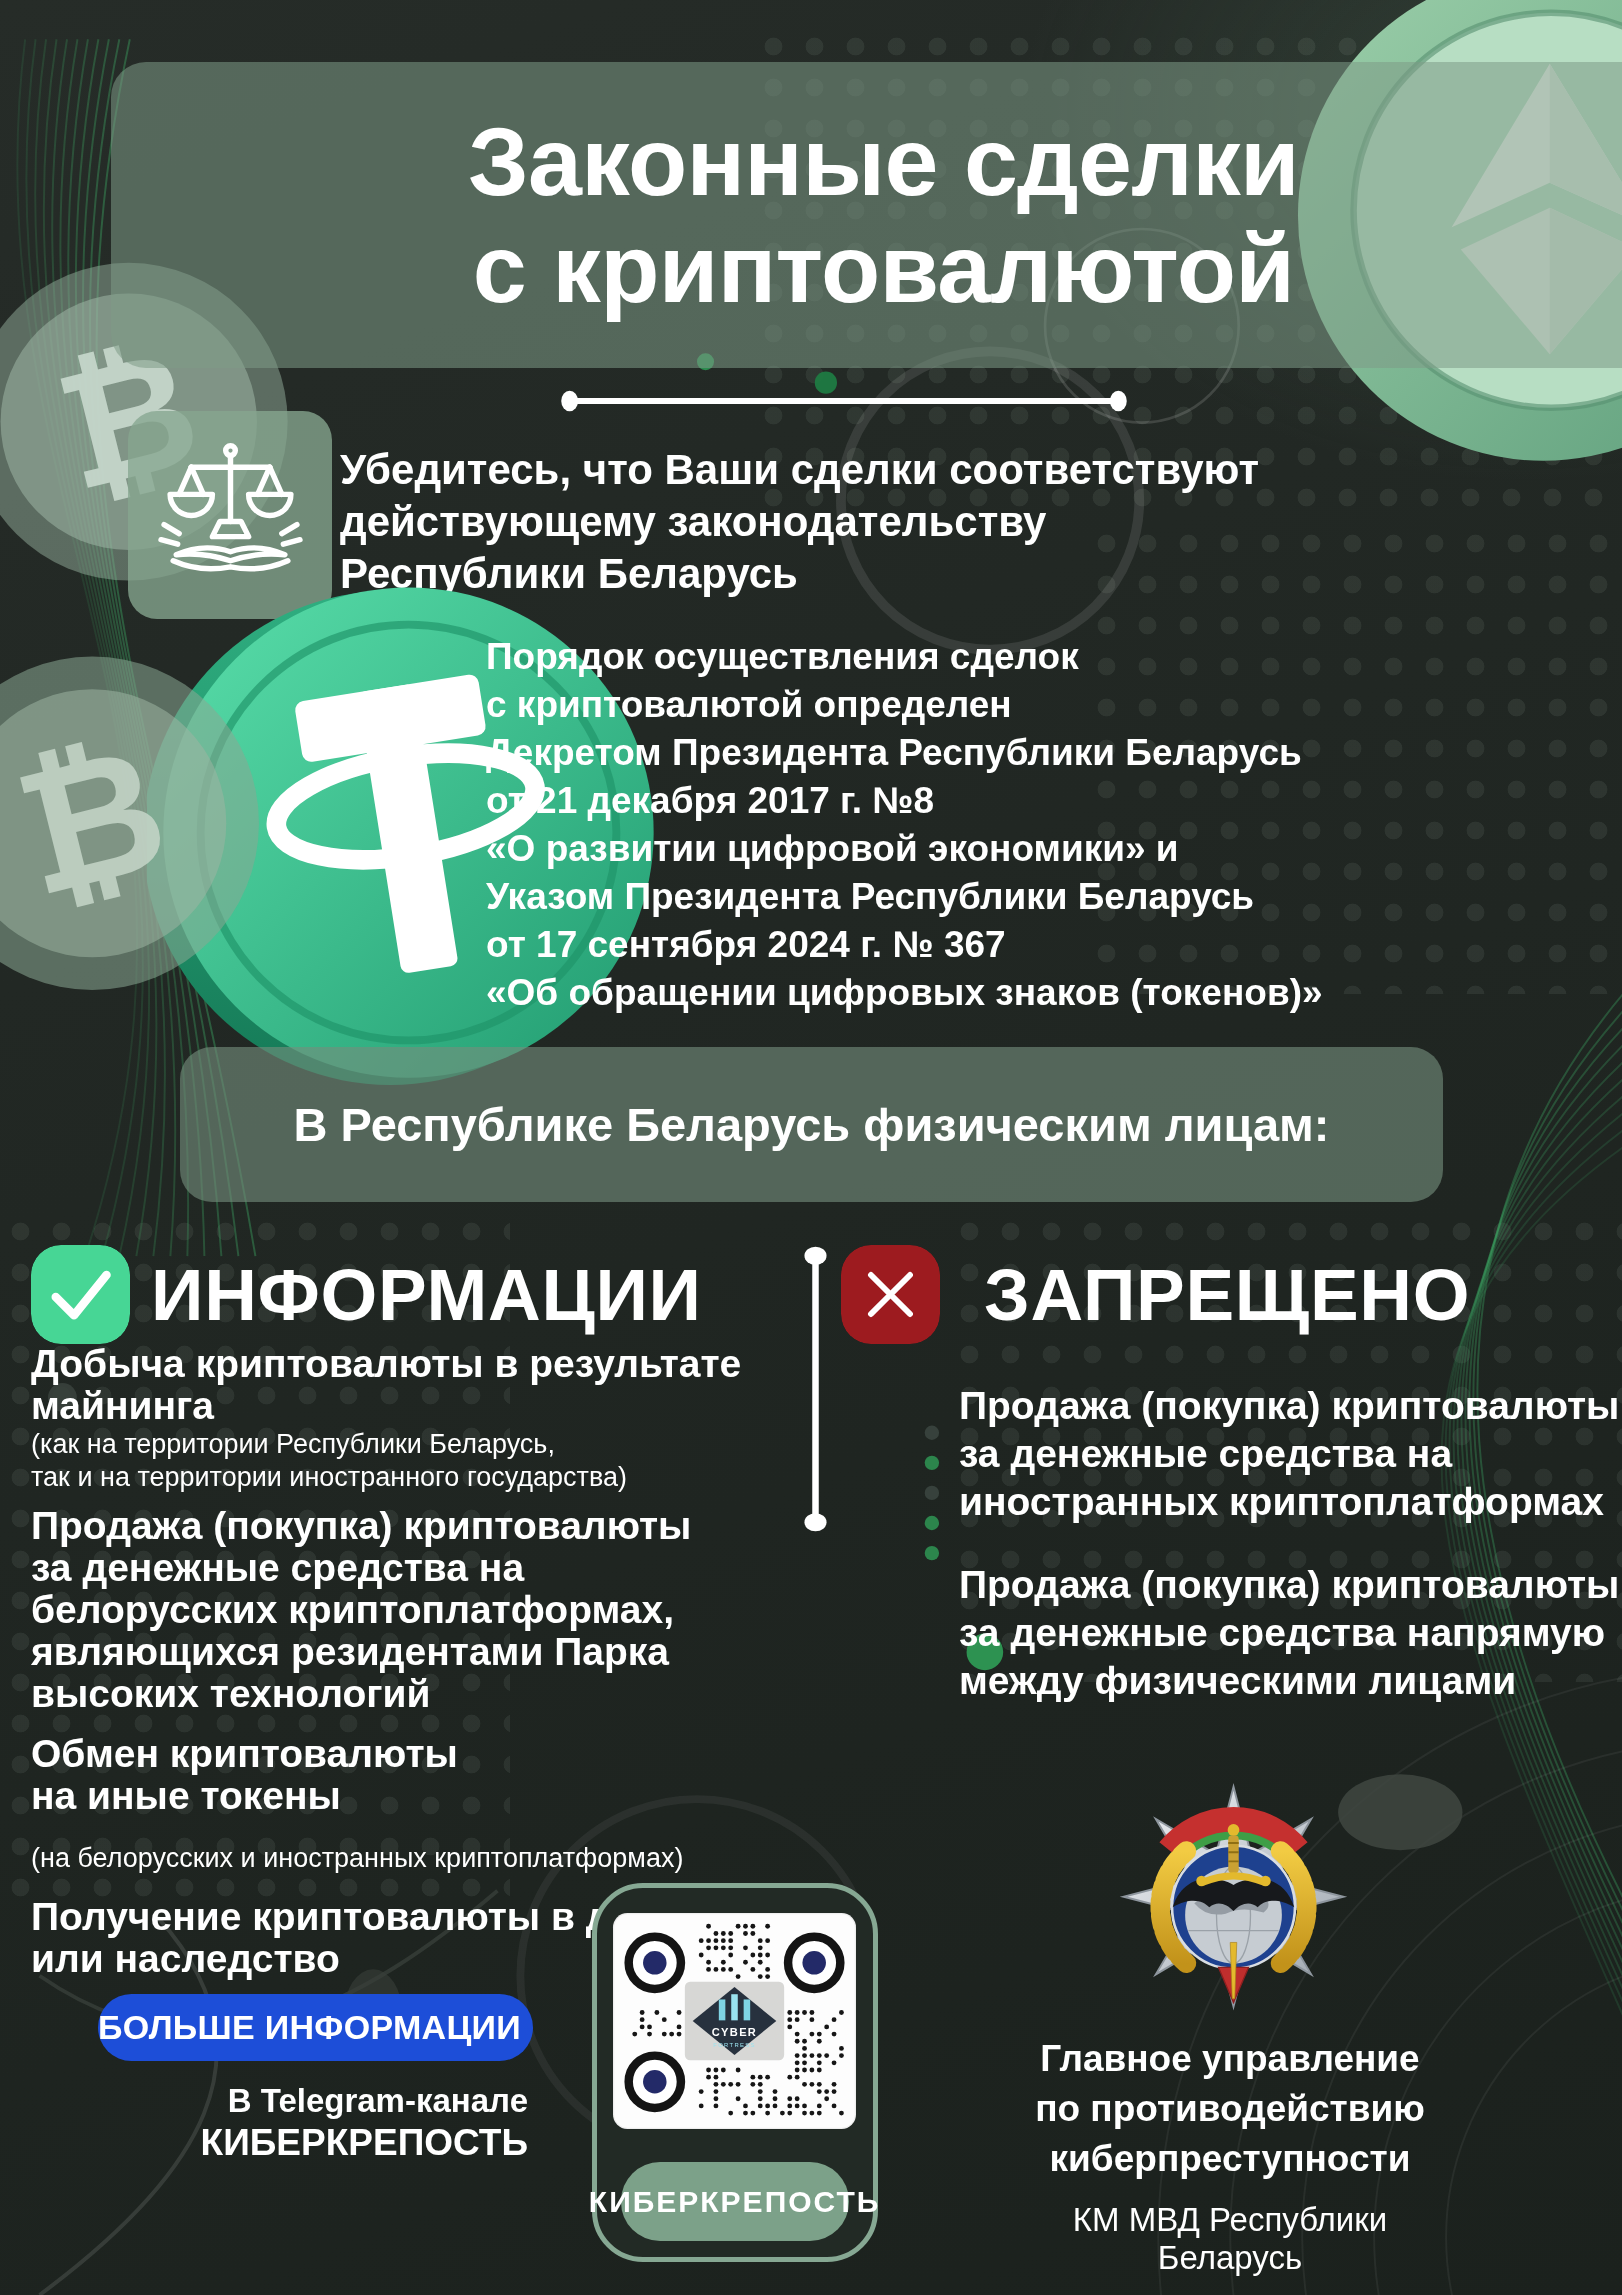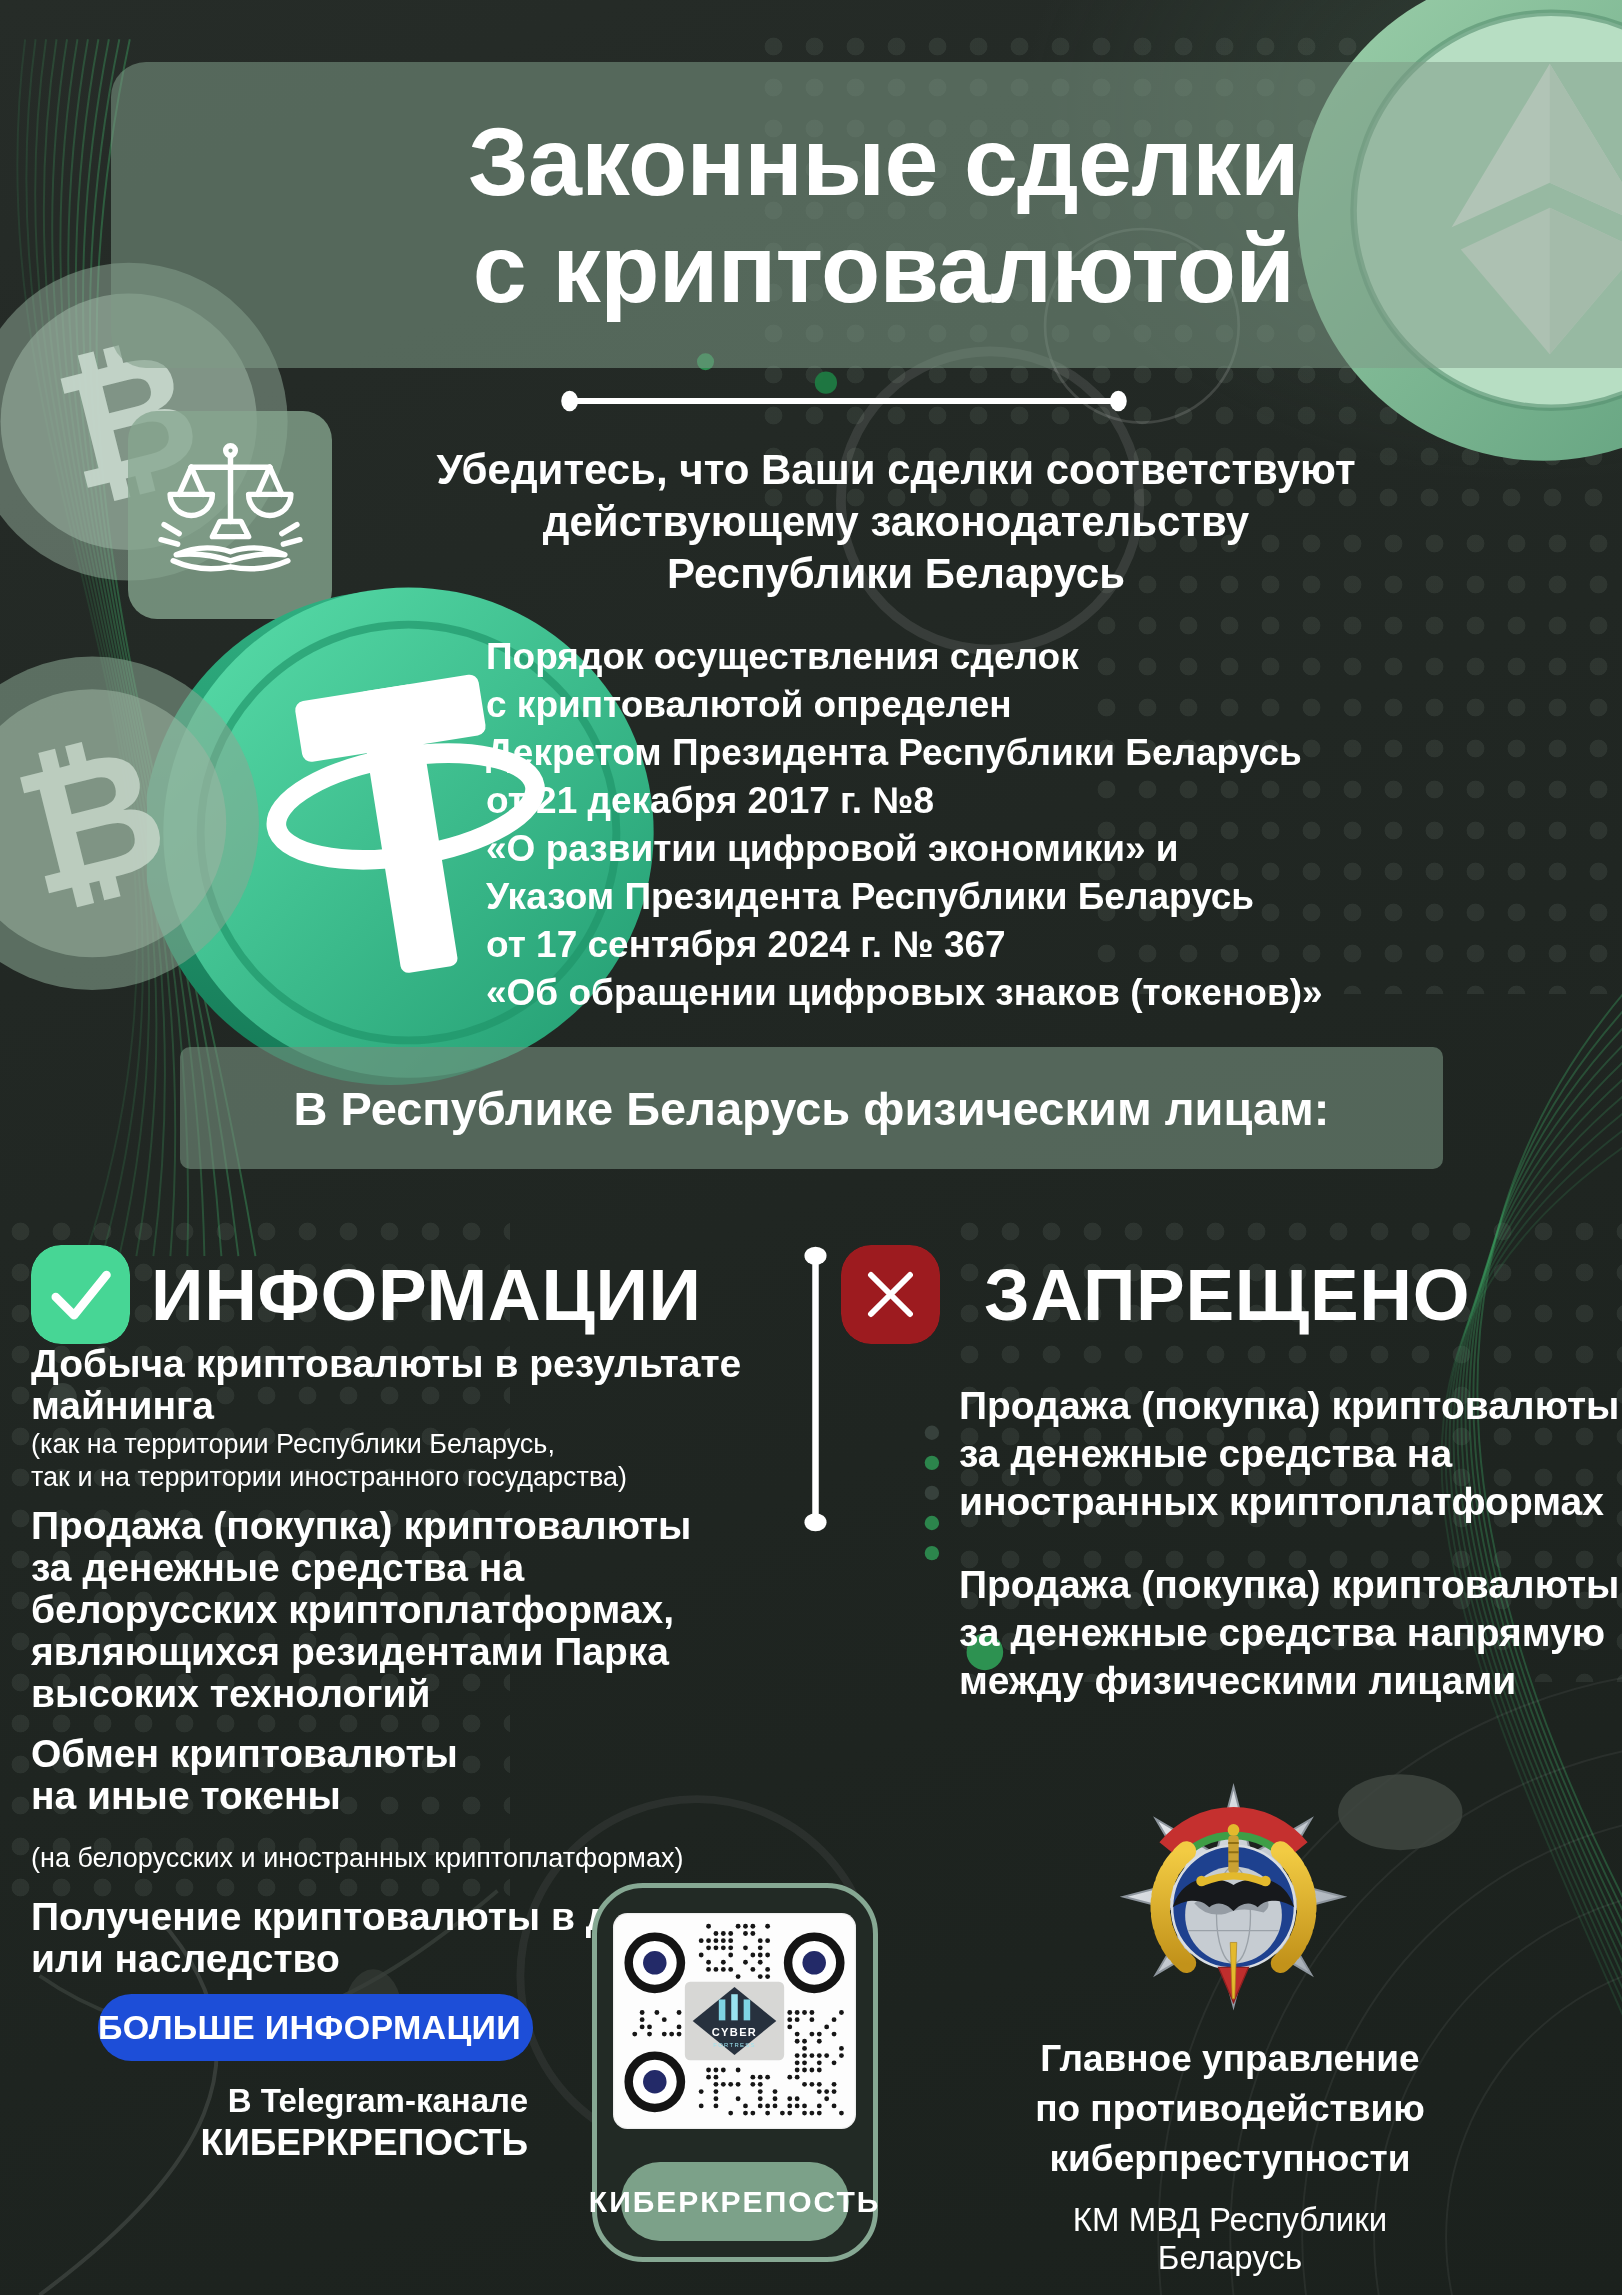--- a/index.html
+++ b/index.html
@@ -28,30 +28,30 @@
     text-align:center;letter-spacing:-0.7px;
   }
   
   .scales-panel{
     left:128px;top:411px;width:204px;height:208px;border-radius:29px;
     background:rgba(134,166,143,.78);
     display:flex;align-items:center;justify-content:center;
   }
   .intro-text{
     left:340px;top:444px;width:1112px;
-    font-size:42px;line-height:52px;font-weight:800;text-align:center;
+    font-size:42px;line-height:52px;font-weight:800;
   }
   
   .decree-text{
     left:486px;top:633px;width:1021px;
     font-size:37px;line-height:48px;font-weight:700;
   }
   
   .banner{
-    left:180px;top:1047px;width:1263px;height:122px;border-radius:10px;
+    left:180px;top:1047px;width:1263px;height:155px;border-radius:32px;
     background:rgba(116,142,124,.62);
     display:flex;align-items:center;justify-content:center;
   }
   .banner div{font-size:47px;font-weight:800;}
   
   .col-header{display:flex;align-items:center;gap:21px;}
   .col-header h2{margin:0;font-size:73px;font-weight:800;letter-spacing:0.7px;}
   .badge{width:99px;height:99px;border-radius:30px;flex:0 0 auto;}
   .item-title{font-size:39px;line-height:42px;font-weight:700;}
   .item-note{font-size:27px;line-height:33px;font-weight:400;}

